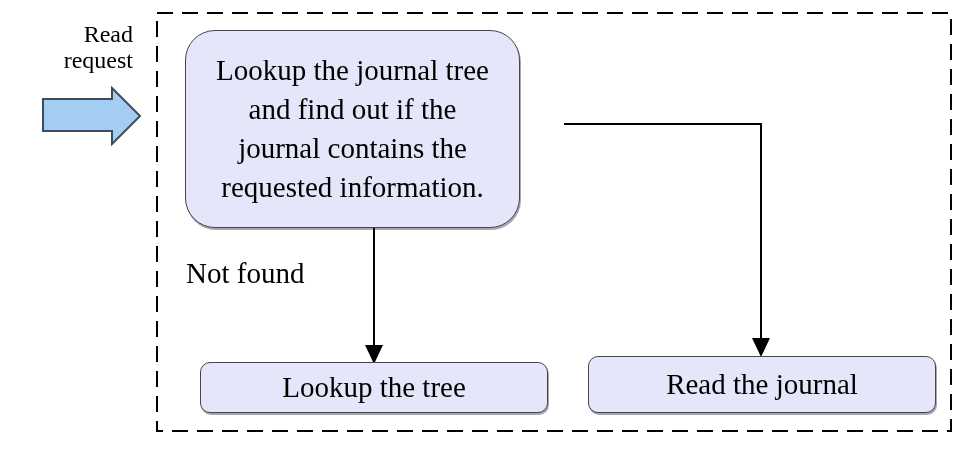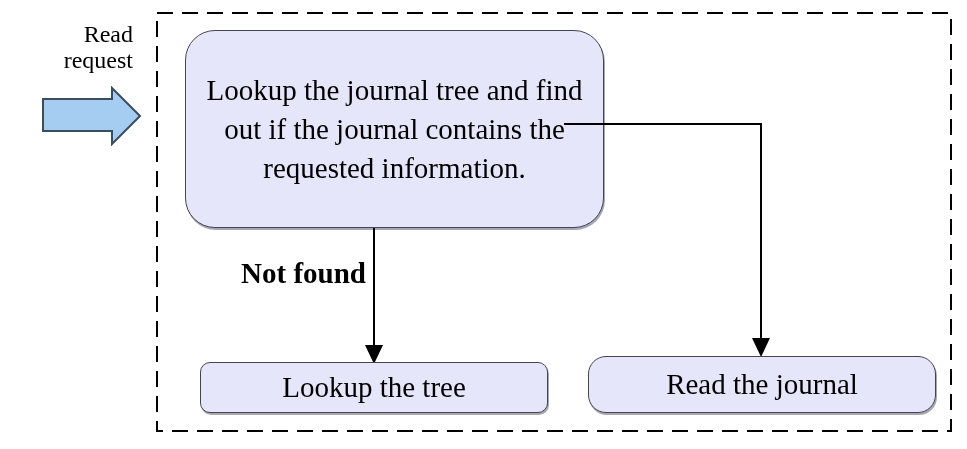--- a/index.html
+++ b/index.html
@@ -23,40 +23,40 @@
     border: 1.6px solid #45454f;
     box-shadow: 1px 2px 0 rgba(150,150,168,0.85);
     display: flex;
     align-items: center;
     justify-content: center;
     text-align: center;
     font-size: 29px;
     box-sizing: border-box;
   }
   #main-node {
-    left: 185px; top: 30px; width: 419px; height: 198px;
+    left: 185px; top: 30px; width: 335px; height: 198px;
     border-radius: 30px;
     line-height: 39px;
     padding: 12px 20px;
   }
   #tree-node  { left: 200px; top: 362px; width: 348px; height: 51px; border-radius: 10px; font-family: Liberation Serif, serif; }
-  #journal-node { left: 588px; top: 356px; width: 348px; height: 57px; border-radius: 18px; }
+  #journal-node { left: 588px; top: 356px; width: 348px; height: 57px; border-radius: 10px; }
 
   .vline { position: absolute; width: 2px; background: #000; }
   .hline { position: absolute; height: 2px; background: #000; }
   .arrowhead-down {
     position: absolute; width: 0; height: 0;
     border-left: 9px solid transparent;
     border-right: 9px solid transparent;
     border-top: 19px solid #000;
   }
 
   #read-request { left: 17px; top: 22px; width: 116px; font-size: 24px; line-height: 1.08; text-align: right; }
   #jffs3-title  { left: 780px; top: 24px; width: 146px; font-size: 28px; text-align: right; }
-  #not-found-label { left: 200px; top: 258px; width: 166px; text-align: right; font-weight: bold; }
+  #not-found-label { left: 186px; top: 258px; width: 166px; text-align: left; }
   #found-label  { left: 638px; top: 258px; width: 122px; text-align: center; }
 
   #nf-line { left: 373px; top: 228px; height: 120px; }
   #nf-head { left: 365px; top: 345px; }
   #f-hline { left: 564px; top: 123px; width: 198px; }
   #f-vline { left: 760px; top: 123px; height: 218px; }
   #f-head  { left: 752px; top: 338px; }
 
   #block-arrow { left: 42px; top: 86px; }
 </style>

